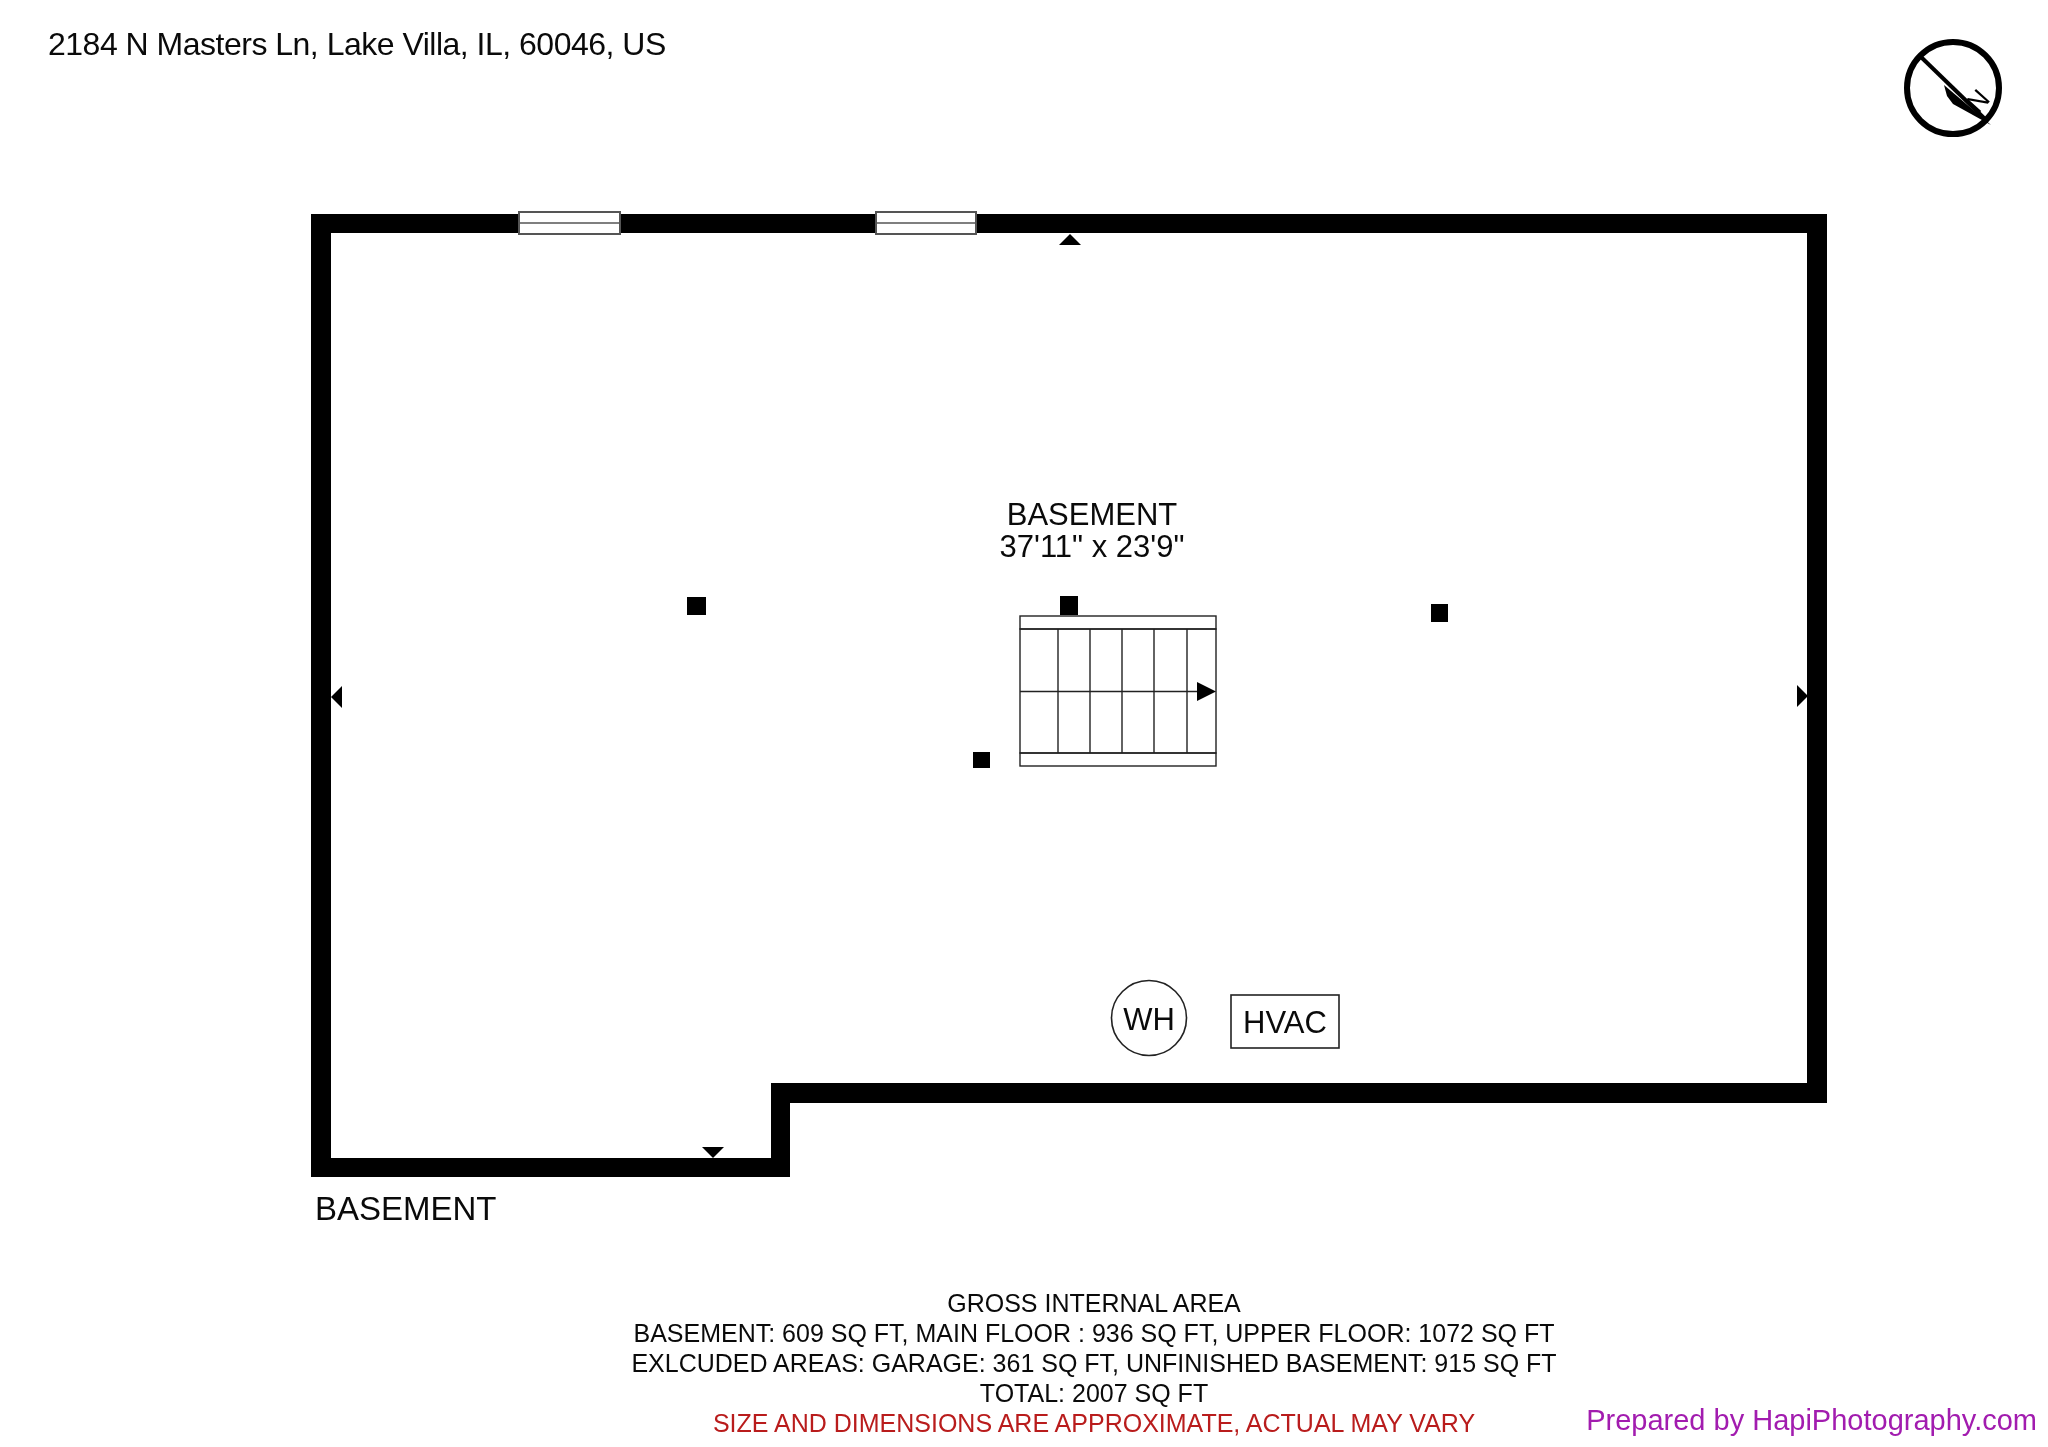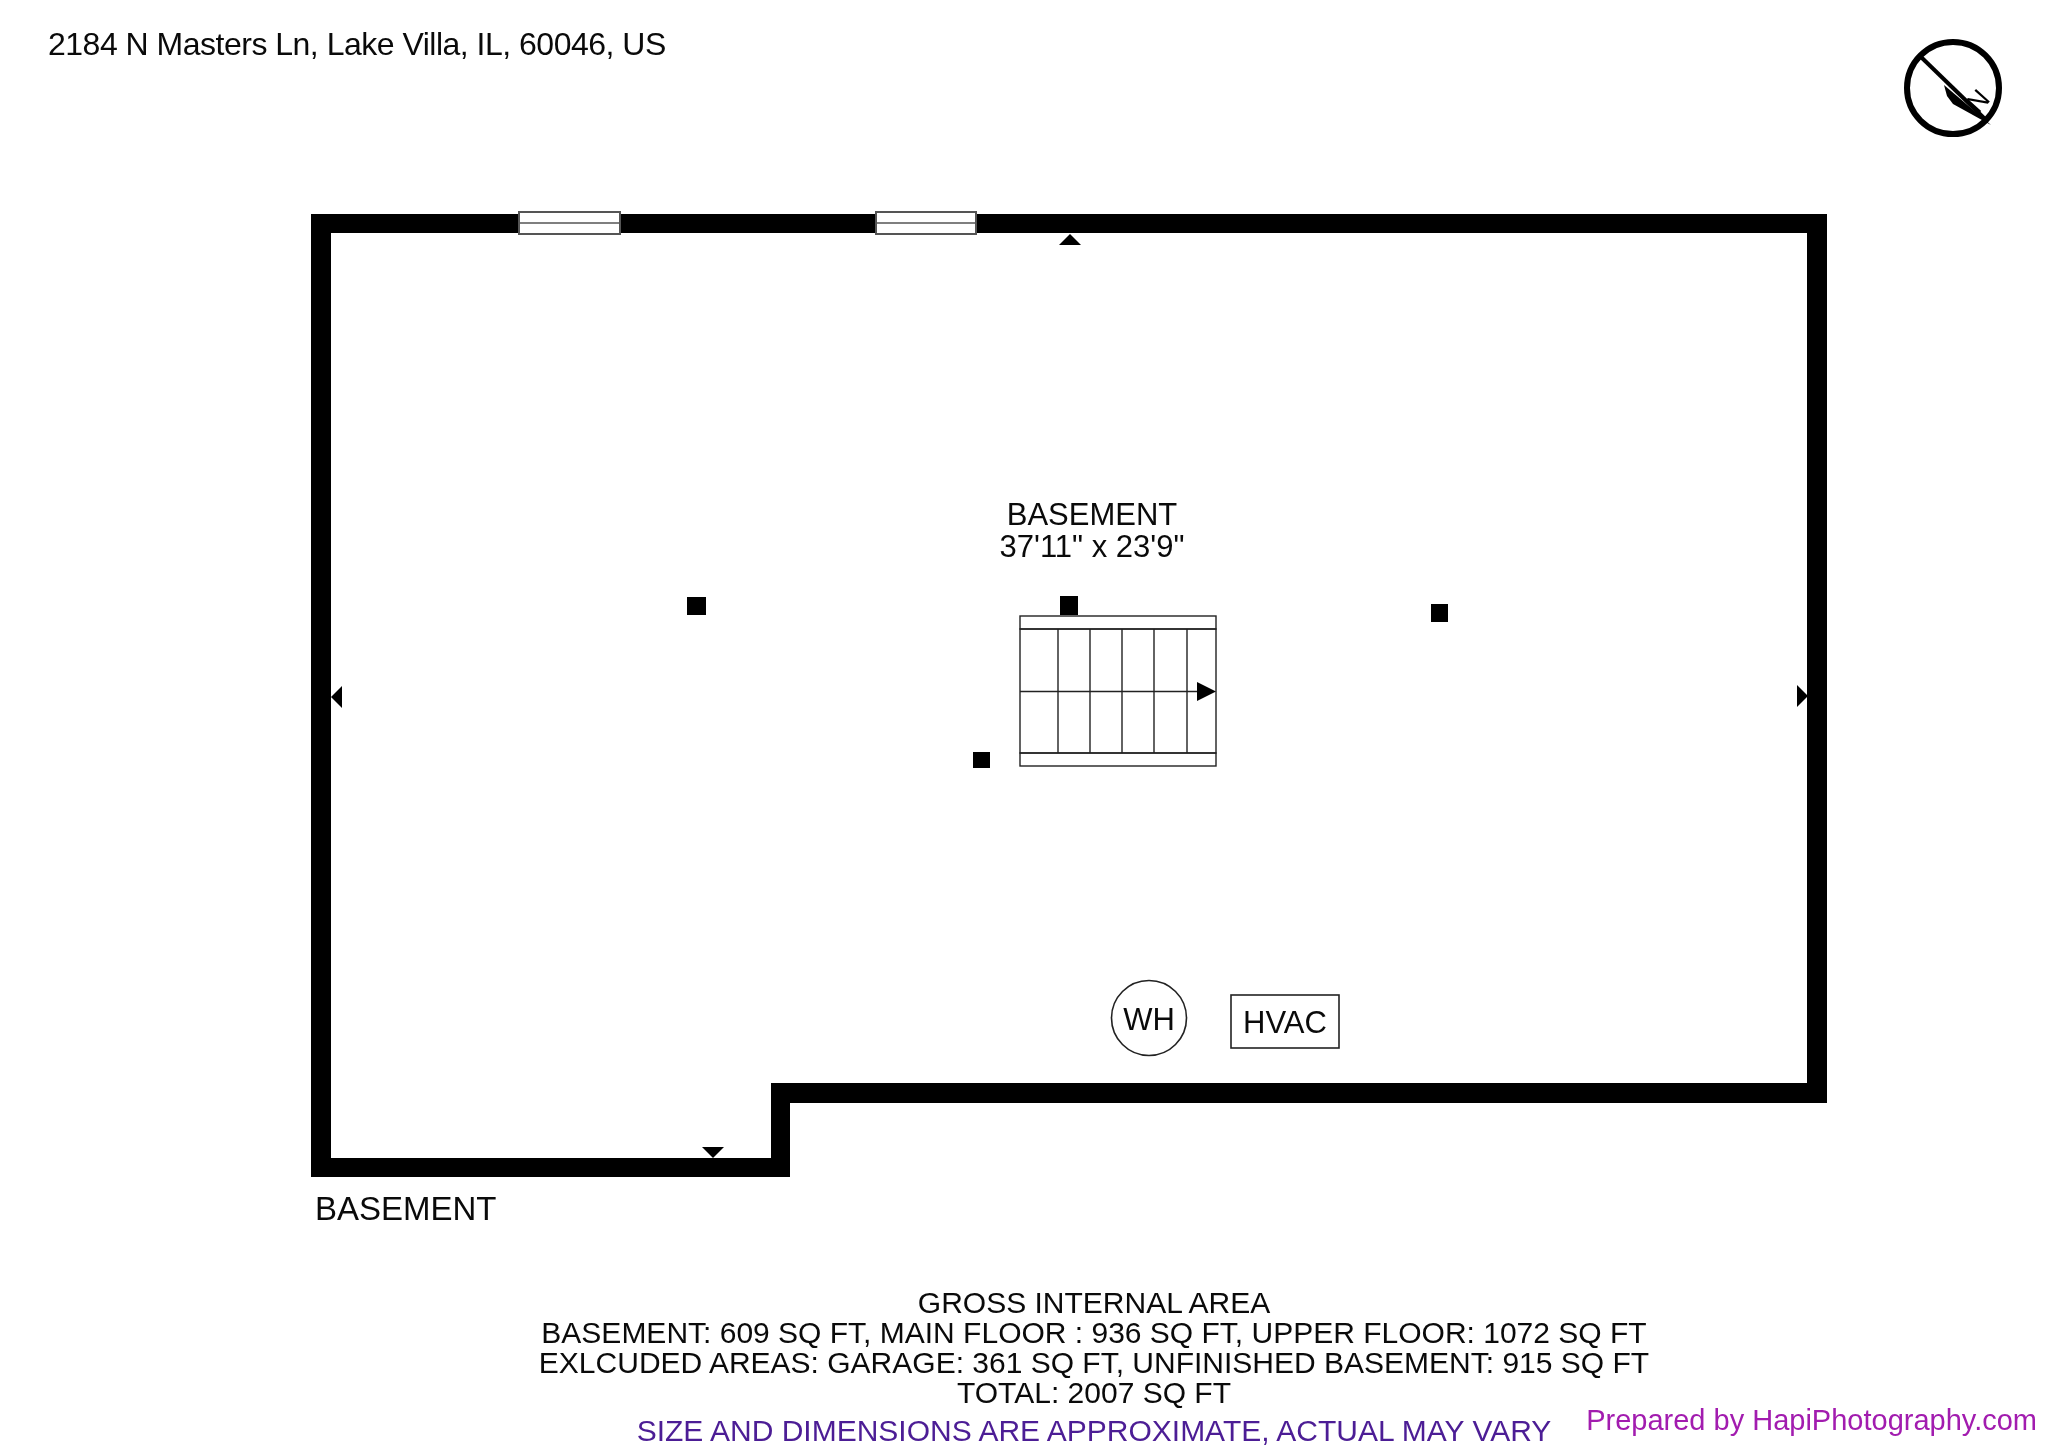--- a/index.html
+++ b/index.html
@@ -10,23 +10,23 @@
   .address{
     position:absolute;left:48px;top:26px;font-size:32px;letter-spacing:-0.5px;color:#0a0a0a;
   }
   .compass{position:absolute;left:1898px;top:33px;}
   .plan-svg{position:absolute;left:0;top:0;}
   .floor-label{
     position:absolute;left:315px;top:1190px;font-size:33px;color:#0a0a0a;letter-spacing:0px;
   }
   .footer{
     position:absolute;left:140px;right:0;top:1288px;text-align:center;
-    font-size:30px;line-height:30px;color:#0a0a0a;
+    font-size:25px;line-height:30px;color:#0a0a0a;
   }
-  .footer .disclaimer{color:#4c1d95;margin-top:8px;}
+  .footer .disclaimer{color:#b91c1c;}
   .credit{
     position:absolute;right:11px;top:1404px;font-size:29px;color:#a21caf;
   }
 </style>
 </head>
 <body>
 
 <div class="address">2184 N Masters Ln, Lake Villa, IL, 60046, US</div>
 
 <svg class="compass" width="112" height="112" viewBox="1898 33 112 112">

